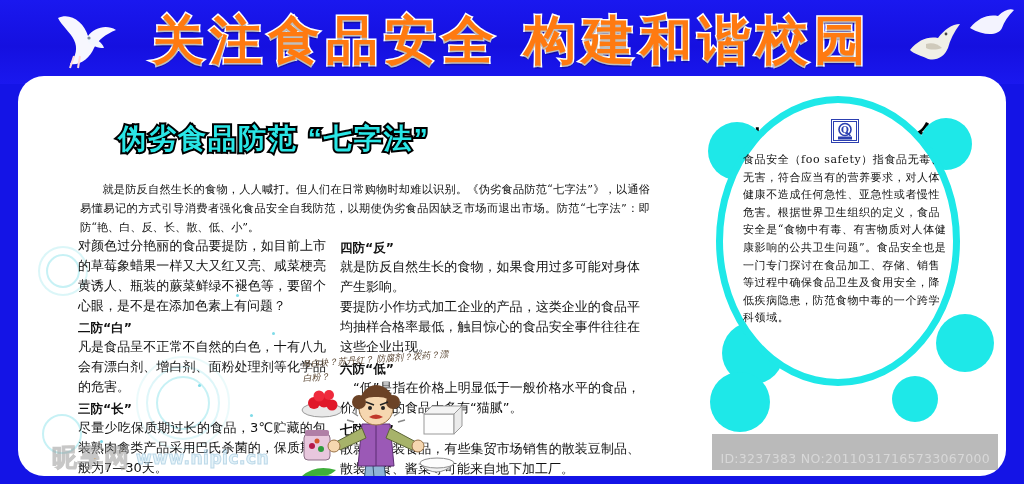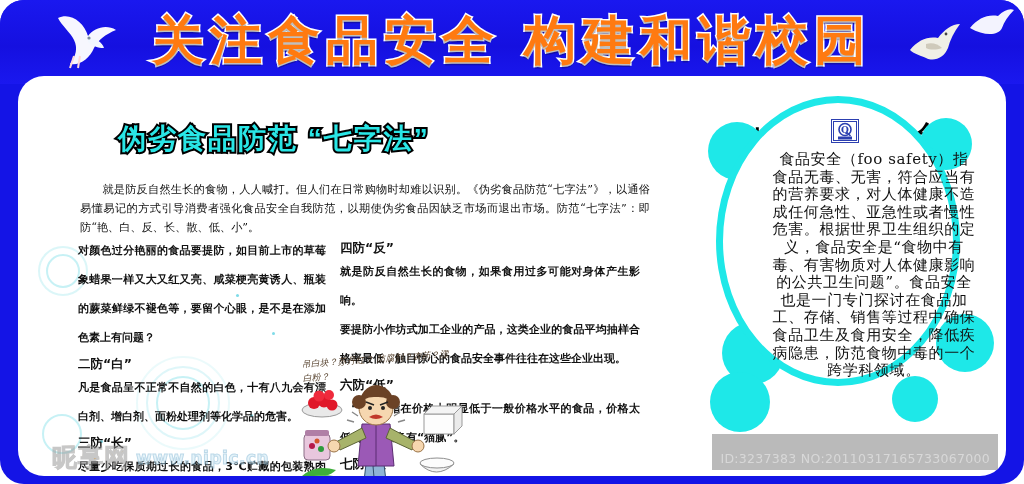--- a/index.html
+++ b/index.html
@@ -6,21 +6,20 @@
   html, body {
     width: 1024px; height: 484px;
     overflow: hidden;
     font-family: "Liberation Sans", "DejaVu Sans", sans-serif;
   }
   #poster {
     position: relative;
     width: 1024px; height: 484px;
     background: #1414e6;
     overflow: hidden;
-    border-radius: 24px;
   }
 
   
   #header {
     position: absolute;
     left: 0; top: 0; width: 1024px; height: 84px;
     background: linear-gradient(180deg,#1a18ef 0%, #1510e0 55%, #1a18ef 100%);
   }
   #header-title {
     position: absolute;
@@ -94,24 +93,23 @@
   }
   .col.c1 { left: 38px;  width: 248px; }
   .col.c2 { left: 300px; width: 300px; }
   .sec-head {
     font-size: 12.5px;
     font-weight: bold;
     line-height: 19px;
     margin-top: 2px;
   }
   .sec-body {
-    font-size: 11px;
-    line-height: 29px;
+    font-size: 13px;
+    line-height: 20px;
     text-align: justify;
-    font-weight: bold;
   }
   .indent { text-indent: 1em; }
 
   
   #cartoon {
     position: absolute;
     left: 258px; top: 268px;
     width: 170px; height: 180px;
     pointer-events: none;
   }
@@ -196,26 +194,25 @@
     width: 28px; height: 24px;
     border: 1px solid #2c3fb0;
     background: #fff;
     display: flex; align-items: center; justify-content: center;
   }
   #right-body {
     position: absolute;
     left: 0; top: 32px;
     width: 204px;
     font-family: "DejaVu Serif", "Liberation Serif", serif;
-    font-size: 15px;
+    font-size: 11px;
     line-height: 17.6px;
     color: #111;
-    text-align: center;
+    text-align: left;
     letter-spacing: .6px;
-    margin-left: 29px;
   }
 
   
   #wm-left {
     position: absolute;
     left: 34px; bottom: 2px;
     display: flex; align-items: center; gap: 6px;
     opacity: .55;
     pointer-events: none;
   }

